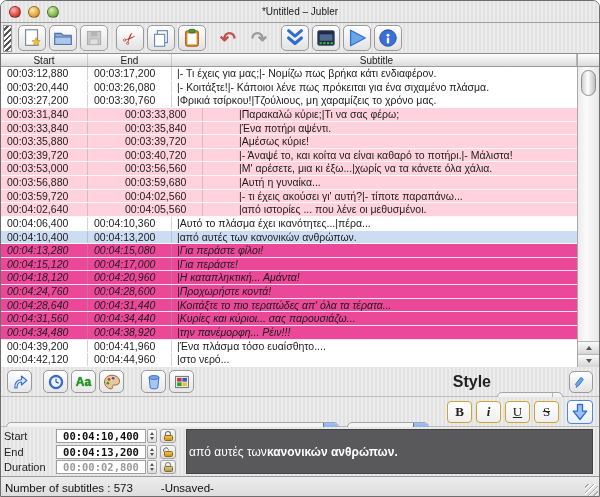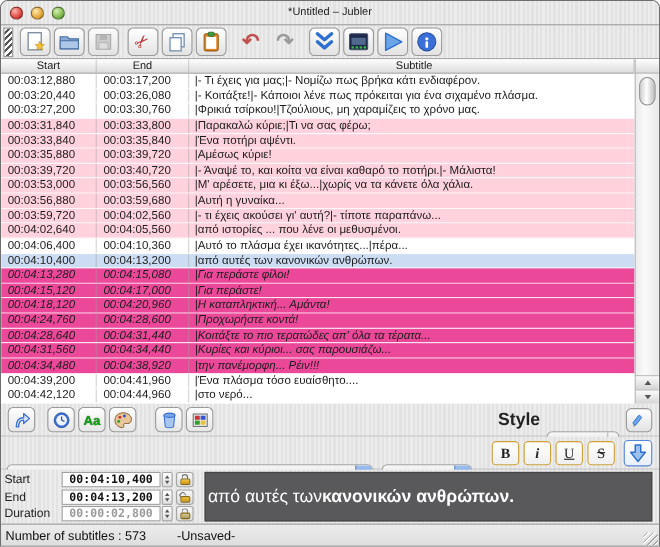--- a/index.html
+++ b/index.html
@@ -43,21 +43,21 @@
   .tablewrap { flex:0 0 313px; height:313px; display:flex; background:#fff; }
   .tleft { flex:1; display:flex; flex-direction:column; }
   .thead { height:13px; flex:0 0 13px; display:flex;
     background:linear-gradient(#fdfdfd,#dcdcdc); border-bottom:1px solid #999;
     font-size:10px; color:#222; }
   .th { text-align:center; line-height:13px; border-right:1px solid #b5b5b5; }
   .tbody { flex:1; display:flex; flex-direction:column; overflow:hidden; }
   .trow { display:flex; height:13.63px; flex:0 0 13.63px; font-size:10.5px; color:#1c1c1c;
           border-bottom:1px solid rgba(255,255,255,.85); }
   .trow.white    { background:#ffffff; }
-  .trow.pink     { background:#ffd2dd; }
+  .trow.pink     { background:#ffd2dd;gap:31px; }
   .trow.yellow   { background:#ec4899;font-style:italic; }
   .trow.selected { background:#cbdcf3; }
   .cell { line-height:13px; white-space:nowrap; overflow:hidden; }
   .c-start { width:87px; padding-left:6px; border-right:1px solid rgba(160,160,160,.45); }
   .c-end   { width:84px; padding-left:6px; border-right:1px solid rgba(160,160,160,.45); }
   .c-text  { flex:1; padding-left:5px; }
   .th.c-start,.th.c-end { padding-left:0; }
 
   
   .vscroll { flex:0 0 22px; width:22px; display:flex; flex-direction:column;
@@ -131,21 +131,21 @@
              justify-content:center; position:relative; }
   .lock { position:relative; width:9px; height:10px; }
   .shackle { position:absolute; top:0; left:1.5px; width:6px; height:5px;
              border:1.6px solid #6e6e6e; border-bottom:none; border-radius:4px 4px 0 0; }
   .lock.open .shackle { transform:rotate(-38deg) translate(-2px,-1px); }
   .lockbody { position:absolute; bottom:0; left:0; width:9px; height:6px; border-radius:1.5px;
               background:linear-gradient(#f6c53a,#c8951d); border:.6px solid #8a6a14; }
   .lock.gray .lockbody { background:linear-gradient(#d9c98e,#a79a63); }
   .lock.gray .shackle { border-color:#8a8a8a; }
   .preview { flex:1; margin-left:4px; background:#59595b; border:1px solid #444;
-             color:#fff; font-size:16px; display:flex; align-items:center; padding-left:2px;
+             color:#fff; font-size:12px; display:flex; align-items:center; padding-left:2px;
              white-space:nowrap; overflow:hidden; }
   .preview .bold { font-weight:bold; }
 
   
   .statusbar { height:22px; flex:0 0 22px; background:linear-gradient(#ececec,#dcdcdc);
                border-top:1px solid #9a9a9a; display:flex; align-items:center; font-size:11.5px;
                color:#111; padding-left:4px; position:relative; }
   .status-unsaved { margin-left:28px; }
   .resizegrip { position:absolute; right:1px; bottom:1px; width:13px; height:13px;
     background:repeating-linear-gradient(135deg,transparent 0 2px,#aaa 2px 3px,#fff 3px 4px); }

